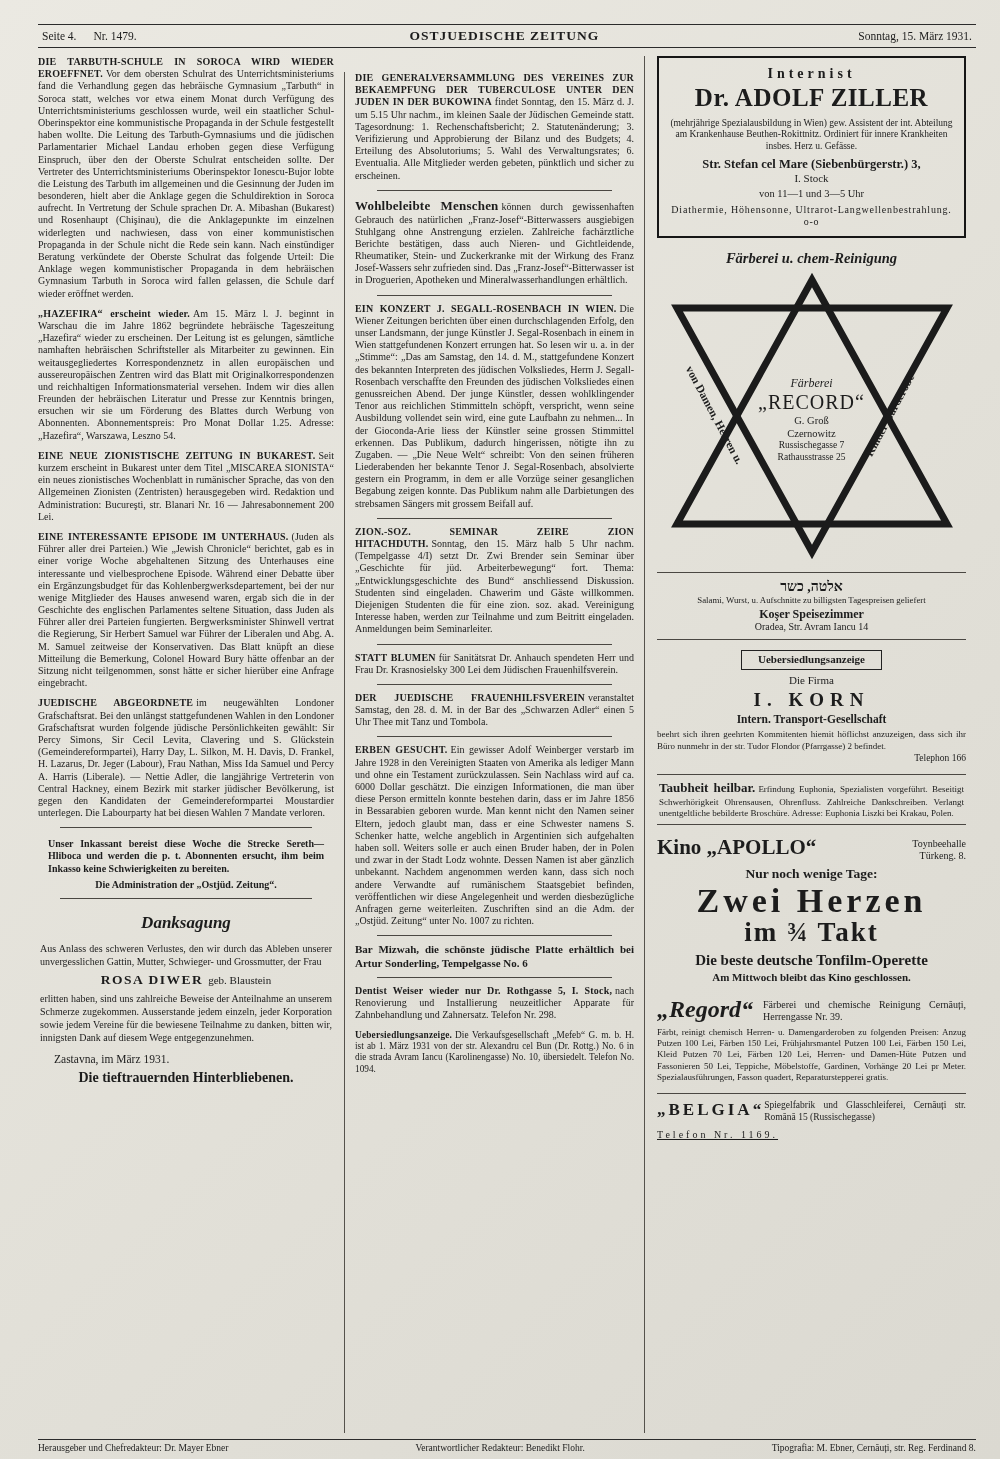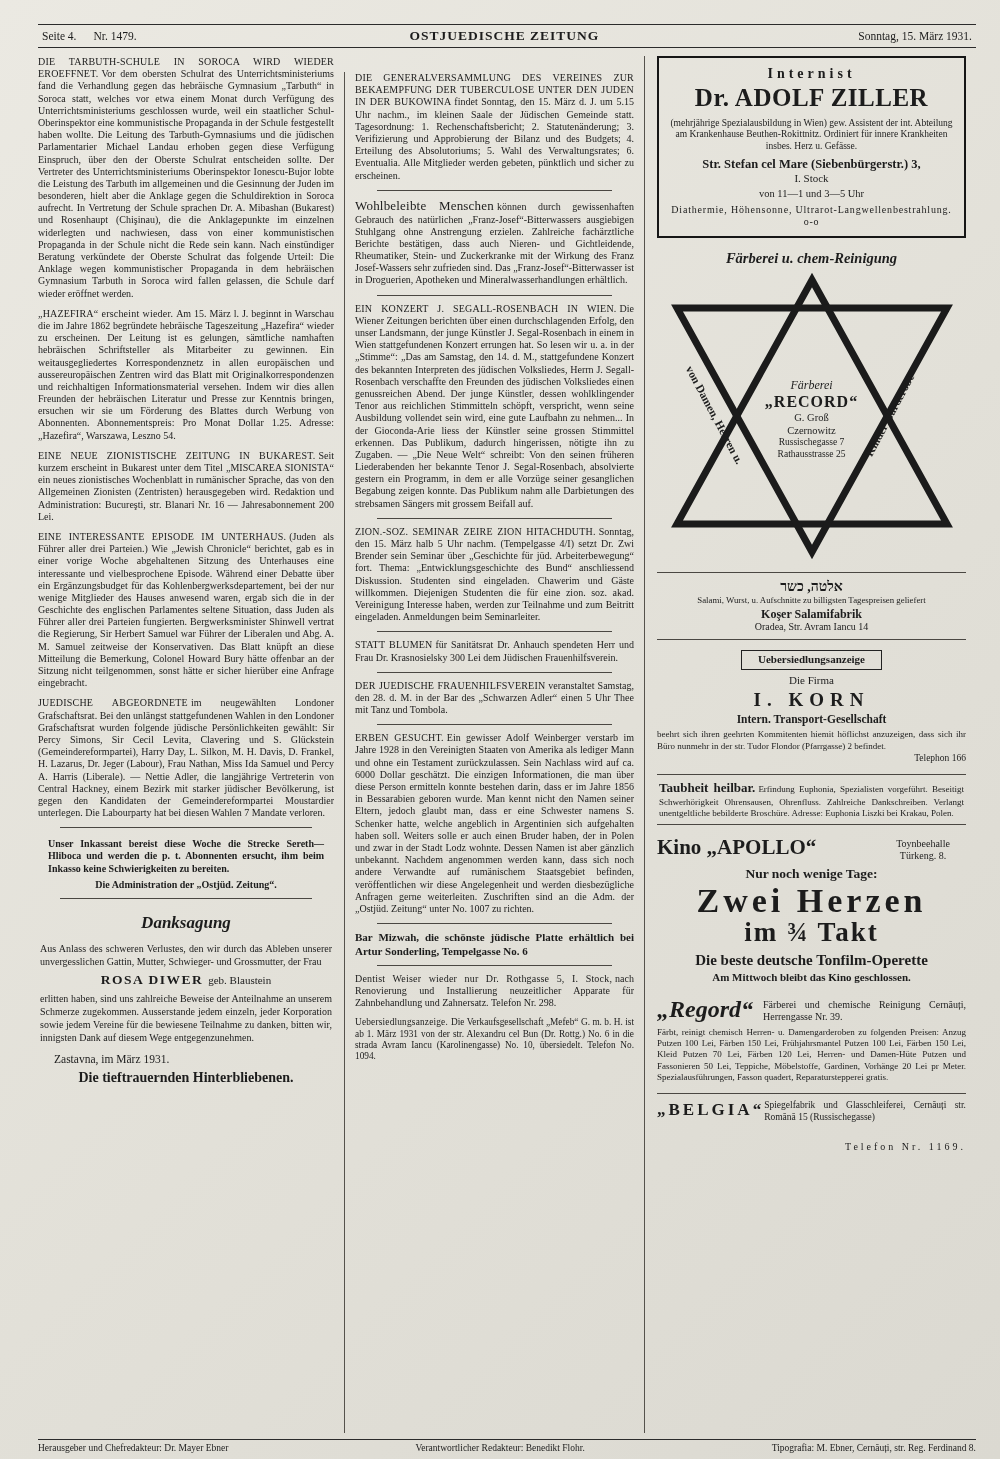--- a/index.html
+++ b/index.html
@@ -9,21 +9,21 @@
   .masthead { display:flex; justify-content:space-between; align-items:baseline;
               border-top:1px solid #2b2b2b; border-bottom:1.5px solid #2b2b2b; padding:3px 4px; font-size:11.5px; }
   .m-left span { margin-right:14px; }
   .m-title { font-weight:bold; font-size:13.5px; letter-spacing:1px; }
   .cols { display:flex; flex:1; margin-top:8px; overflow:hidden; }
   .col { font-size:10px; line-height:1.22; text-align:justify; }
   .c1 { width:306px; padding-right:10px; }
   .c2 { width:300px; padding:0 10px; border-left:1px solid #55524c;margin-top:16px; }
   .c3 { width:322px; padding-left:12px; border-left:1px solid #55524c; }
   .art { margin:0 0 8px 0; }
-  b.t { font-weight:normal; margin-right:3px; letter-spacing:.2px; }
+  b.t { font-weight:bold; margin-right:3px; letter-spacing:.2px; }
   .big-t { font-size:13px; letter-spacing:1.5px; }
   .divider { border-top:1px solid #4a4742; margin:7px 22px; }
   
   .notice { font-weight:bold; margin:10px 0 4px; padding:0 10px; }
   .notice-sig { text-align:center; font-weight:bold; margin:2px 0 6px; }
   .danksagung { margin-top:8px; padding:2px 2px; }
   .dk-title { text-align:center; font-weight:bold; font-style:italic; font-size:17px; margin:4px 0 8px; }
   .dk-body { font-size:10px; line-height:1.3; }
   .dk-nameline { text-align:center; margin:4px 0; font-size:11px; }
   .dk-name { font-weight:bold; font-size:13.5px; letter-spacing:1.5px; margin-right:5px; }
@@ -45,58 +45,58 @@
   .z3 { font-size:9.5px; line-height:1.25; }
   .z4 { font-weight:bold; font-size:12.5px; margin-top:4px; }
   .z5 { font-size:11px; }
   .z6 { font-size:10.5px; margin-top:2px; }
   .z7 { font-size:10px; letter-spacing:.8px; margin-top:3px; }
   .star-ad { position:relative; margin:2px 0 10px; }
   .star-title { font-weight:bold; font-style:italic; font-size:14.5px; text-align:center; margin-bottom:2px; }
   .star-wrap { position:relative; width:292px; height:292px; margin:0 auto; }
   .star-center { position:absolute; top:50%; left:50%; transform:translate(-50%,-46%); text-align:center; width:150px; }
   .sc-1 { font-style:italic; font-size:12px; }
-  .sc-2 { font-weight:bold; font-size:16px; letter-spacing:1px; }
+  .sc-2 { font-weight:normal; font-size:20px; letter-spacing:1px; }
   .sc-3 { font-size:10.5px; }
   .sc-4 { font-size:9.5px; }
   .rot-left  { position:absolute; left:-6px;  top:138px; transform:rotate(62deg);  font-weight:bold; font-size:11.5px; white-space:nowrap; }
   .rot-right { position:absolute; left:178px; top:138px; transform:rotate(-62deg); font-weight:bold; font-size:11.5px; white-space:nowrap; }
   .koser { border-top:1px solid #4a4742; border-bottom:1px solid #4a4742; padding:5px 4px 6px; margin:4px 0 10px; text-align:center; }
   .heb { font-weight:bold; font-size:14px; }
   .k1 { font-size:8.8px; }
   .k2 { font-weight:bold; font-size:12px; margin-top:1px; }
   .k3 { font-size:10px; }
   .korn { margin:2px 0 10px; text-align:center; }
   .korn-tag { display:inline-block; border:1px solid #222; padding:2px 16px; font-weight:bold; font-size:11px; margin-bottom:4px; }
   .k-firm { font-size:11px; }
   .k-name { font-weight:bold; font-size:19px; letter-spacing:6px; margin:1px 0; }
   .k-sub { font-weight:bold; font-size:11.5px; margin-bottom:3px; }
   .k-body { font-size:9px; line-height:1.25; text-align:justify; margin:0; }
   .k-phone { font-size:9.5px; text-align:right; margin-top:1px; }
   .taubheit { border-top:1px solid #4a4742; border-bottom:1px solid #4a4742; padding:5px 2px; margin-bottom:10px; font-size:9px; line-height:1.25; }
   .tb-title { font-weight:bold; font-size:13px; margin-right:3px; }
   .kino { text-align:center; margin-bottom:10px; }
-  .kino-head { display:flex; justify-content:space-between; align-items:flex-start; text-align:center; }
+  .kino-head { display:flex; justify-content:space-between; align-items:flex-start; text-align:right; }
   .kino-name { font-weight:bold; font-size:21px; white-space:nowrap; }
   .kino-addr { font-size:10px; width:86px; line-height:1.2; padding-top:3px; }
   .kino-l1 { font-weight:bold; font-size:13.5px; margin-top:4px; }
   .kino-big1 { font-weight:bold; font-size:34px; letter-spacing:4px; line-height:1.05; }
   .kino-big2 { font-weight:bold; font-size:27px; letter-spacing:2px; line-height:1.1; }
   .kino-l2 { font-weight:bold; font-size:15px; margin-top:3px; }
   .kino-l3 { font-weight:bold; font-size:11px; margin-top:2px; }
   .regord { margin-bottom:10px; }
   .rg-head { display:flex; gap:10px; align-items:flex-start; }
   .rg-name { font-weight:bold; font-style:italic; font-size:24px; white-space:nowrap; }
   .rg-sub { font-size:10px; line-height:1.2; padding-top:4px; }
   .rg-body { font-size:9px; line-height:1.25; margin:3px 0 0; }
   .belgia { border-top:1px solid #4a4742; padding-top:6px; }
   .bg-head { display:flex; align-items:flex-start; }
   .bg-name { font-weight:bold; font-size:17px; letter-spacing:3px; white-space:nowrap; }
   .bg-sub { font-size:9.5px; line-height:1.2; }
-  .bg-tel { text-align:right; font-size:10px; letter-spacing:3px; margin:18px 0; }
+  .bg-tel { text-align:left; font-size:10px; letter-spacing:3px; margin:6px 0;text-decoration:underline; }
   .bg-body { font-size:9.5px; margin:2px 0 0; }
   .pfooter { display:flex; justify-content:space-between; border-top:1px solid #2b2b2b; margin-top:6px; padding-top:3px; font-size:9.5px; }
 </style>
 </head>
 <body>
 
 <div class="page">
 
   <header class="masthead">
     <div class="m-left">
@@ -210,21 +210,21 @@
             <div class="sc-4">Rathausstrasse 25</div>
           </div>
           <div class="rot-left">von Damen, Herren u.</div>
           <div class="rot-right">Kinder Garderobe</div>
         </div>
       </div>
 
       <div class="koser">
         <div class="heb">אלטה, כשר</div>
         <div class="k1">Salami, Wurst, u. Aufschnitte zu billigsten Tagespreisen geliefert</div>
-        <div class="k2">Koşer Salamifabrik</div>
+        <div class="k2">Koşer Speisezimmer</div>
         <div class="k3">Oradea, Str. Avram Iancu 14</div>
       </div>
 
       <div class="korn">
         <div><span class="korn-tag">Uebersiedlungsanzeige</span></div>
         <div class="k-firm">Die Firma</div>
         <div class="k-name">I. KORN</div>
         <div class="k-sub">Intern. Transport-Gesellschaft</div>
         <p class="k-body">beehrt sich ihren geehrten Kommitenten hiemit höflichst anzuzeigen, dass sich ihr Büro nunmehr in der str. Tudor Flondor (Pfarrgasse) 2 befindet.</p>
         <div class="k-phone">Telephon 166</div>

